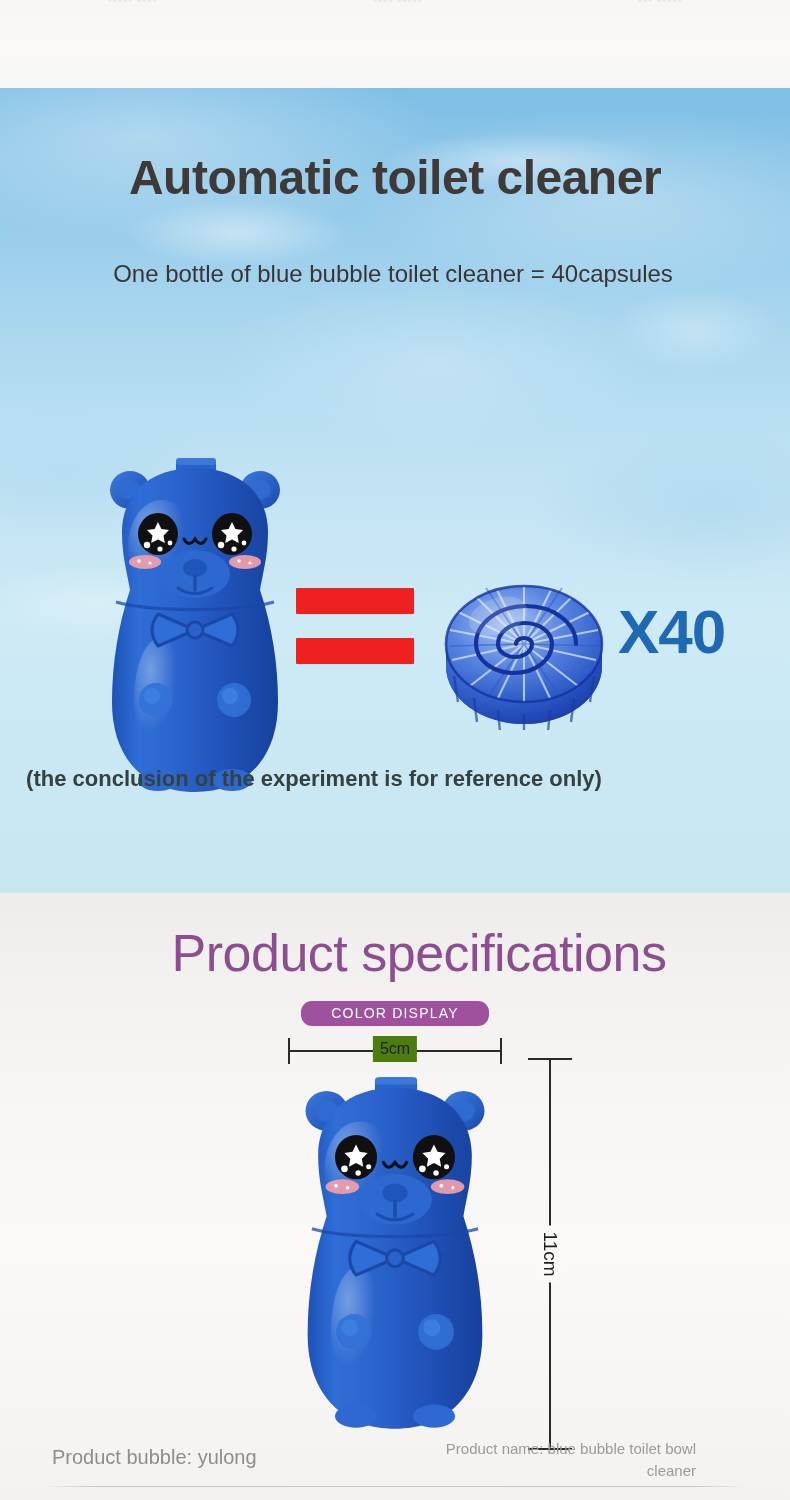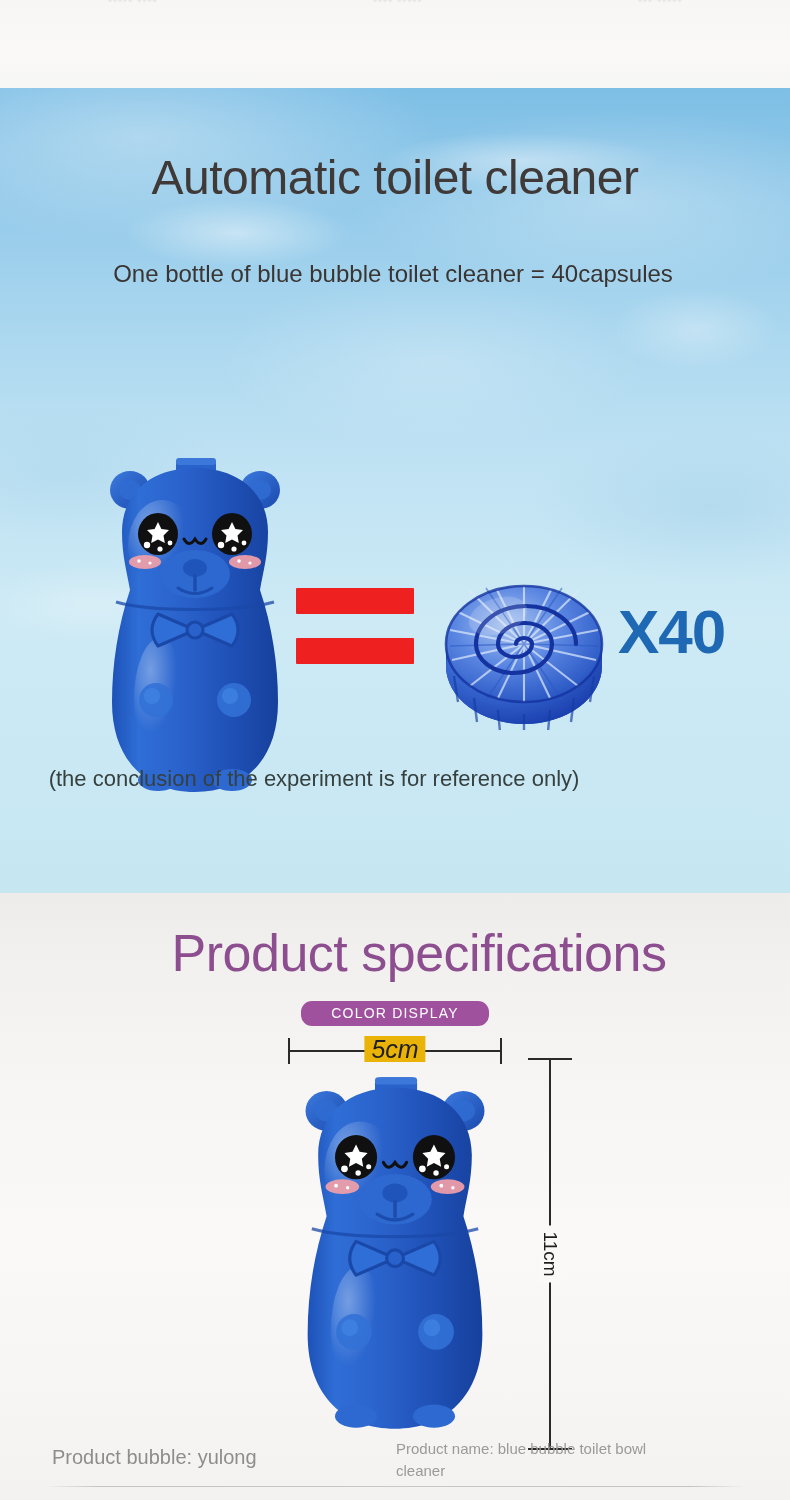--- a/index.html
+++ b/index.html
@@ -41,29 +41,29 @@
     background:
       radial-gradient(ellipse 160px 48px at 30% 18%, rgba(255,255,255,.45), rgba(255,255,255,0) 70%),
       radial-gradient(ellipse 200px 40px at 66% 9%,  rgba(255,255,255,.38), rgba(255,255,255,0) 70%),
       radial-gradient(ellipse 120px 60px at 88% 30%, rgba(255,255,255,.30), rgba(255,255,255,0) 70%),
       radial-gradient(ellipse 170px 55px at 12% 64%, rgba(255,255,255,.26), rgba(255,255,255,0) 70%);
     pointer-events:none;
   }
 
   .h1{
     position:absolute;left:0;top:62px;width:790px;text-align:center;
-    font-size:48px;font-weight:400;color:#3f3937;letter-spacing:-.5px;
+    font-size:48px;font-weight:700;color:#3f3937;letter-spacing:-.5px;
   }
   .sub1{
     position:absolute;left:0;top:172px;width:786px;text-align:center;
     font-size:24px;font-weight:400;color:#3a3533;
   }
   .note1{
     position:absolute;left:0;top:678px;width:628px;text-align:center;
-    font-size:22px;font-weight:400;color:#35403f;
+    font-size:22px;font-weight:700;color:#35403f;
   }
 
   
   .eqrow{position:absolute;left:0;top:270px;width:782px;height:380px;padding-left:7px;}
 
   .equals{position:absolute;left:296px;top:230px;width:118px;}
   .equals i{display:block;height:26px;background:#ee2020;border-radius:1px;}
   .equals i+i{margin-top:24px;}
 
   .x40{
@@ -89,42 +89,42 @@
     padding:4px 30px 5px;border-radius:11px;
   }
 
   
   .dim-w{position:absolute;left:288px;top:1038px;width:214px;height:26px;}
   .dim-w .cap{position:absolute;top:0;width:2px;height:26px;background:#2a2a2a;}
   .dim-w .cap.l{left:0;} .dim-w .cap.r{right:0;}
   .dim-w .ln{position:absolute;top:12px;left:2px;right:2px;height:2px;background:#2a2a2a;}
   .dim-w .lbl{
     position:absolute;left:50%;top:-2px;transform:translateX(-50%);
-    background:#eab308;padding:0 7px;font-size:25px;color:#1f1f1f;line-height:26px;font-style:italic;
+    background:#4d7c0f;padding:0 7px;font-size:16px;color:#1f1f1f;line-height:26px;
   }
 
   
   .dim-h{position:absolute;left:520px;top:1058px;width:60px;height:392px;}
   .dim-h .ln{position:absolute;left:29px;top:2px;bottom:2px;width:2px;background:#2a2a2a;}
   .dim-h .cap{position:absolute;left:8px;width:44px;height:2px;background:#2a2a2a;}
   .dim-h .cap.t{top:0;} .dim-h .cap.b{bottom:0;}
   .dim-h .lbl{
     position:absolute;left:30px;top:50%;
     transform:translate(-50%,-50%) rotate(90deg);
     background:#faf9f8;padding:0 6px;font-size:19px;color:#1f1f1f;white-space:nowrap;
   }
 
   
   .brand{
     position:absolute;left:52px;top:1446px;
     font-size:20px;color:#8e8d8c;
   }
   .pname{
     position:absolute;left:396px;top:1438px;width:300px;
-    text-align:left;font-size:15px;color:#9b9a99;line-height:1.45;
+    text-align:right;font-size:15px;color:#9b9a99;line-height:1.45;
   }
   .rule{
     position:absolute;left:44px;top:1486px;width:702px;height:1px;
     background:linear-gradient(90deg,rgba(180,180,180,0),#c4c3c2 8%,#c9c8c7 50%,#c4c3c2 92%,rgba(180,180,180,0));
   }
 
   .bottle,.capsule{position:absolute;}
 </style>
 </head>
 <body>

